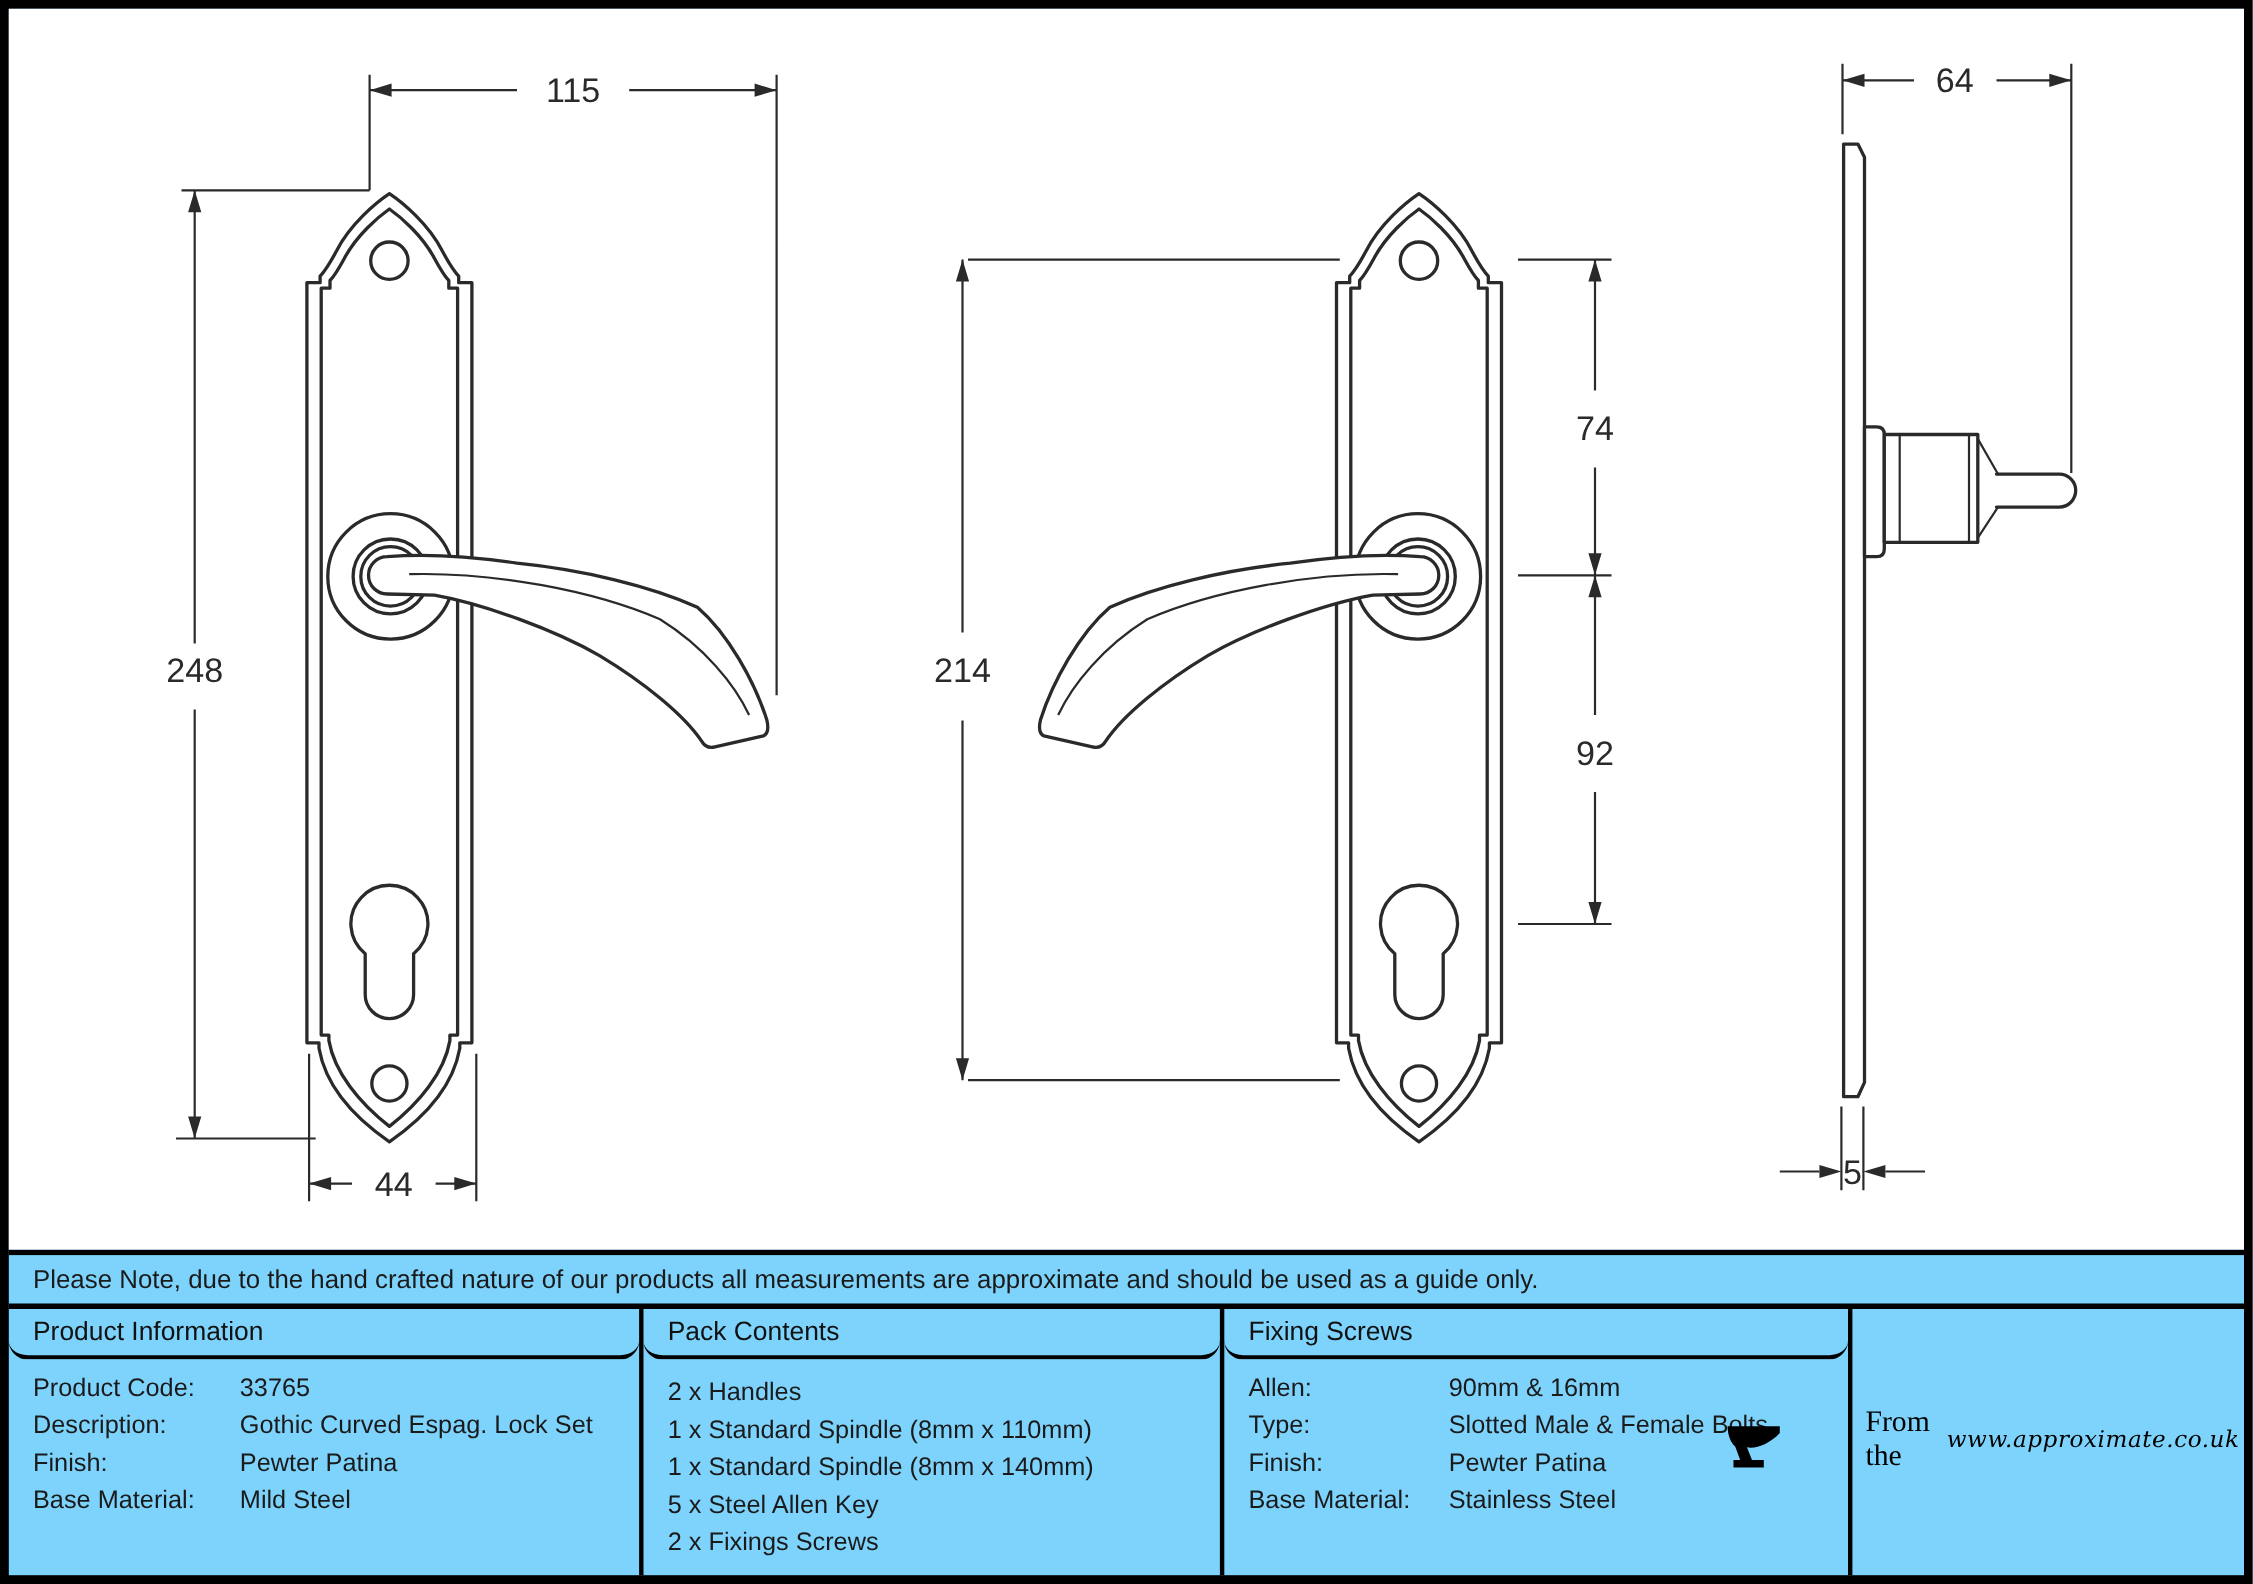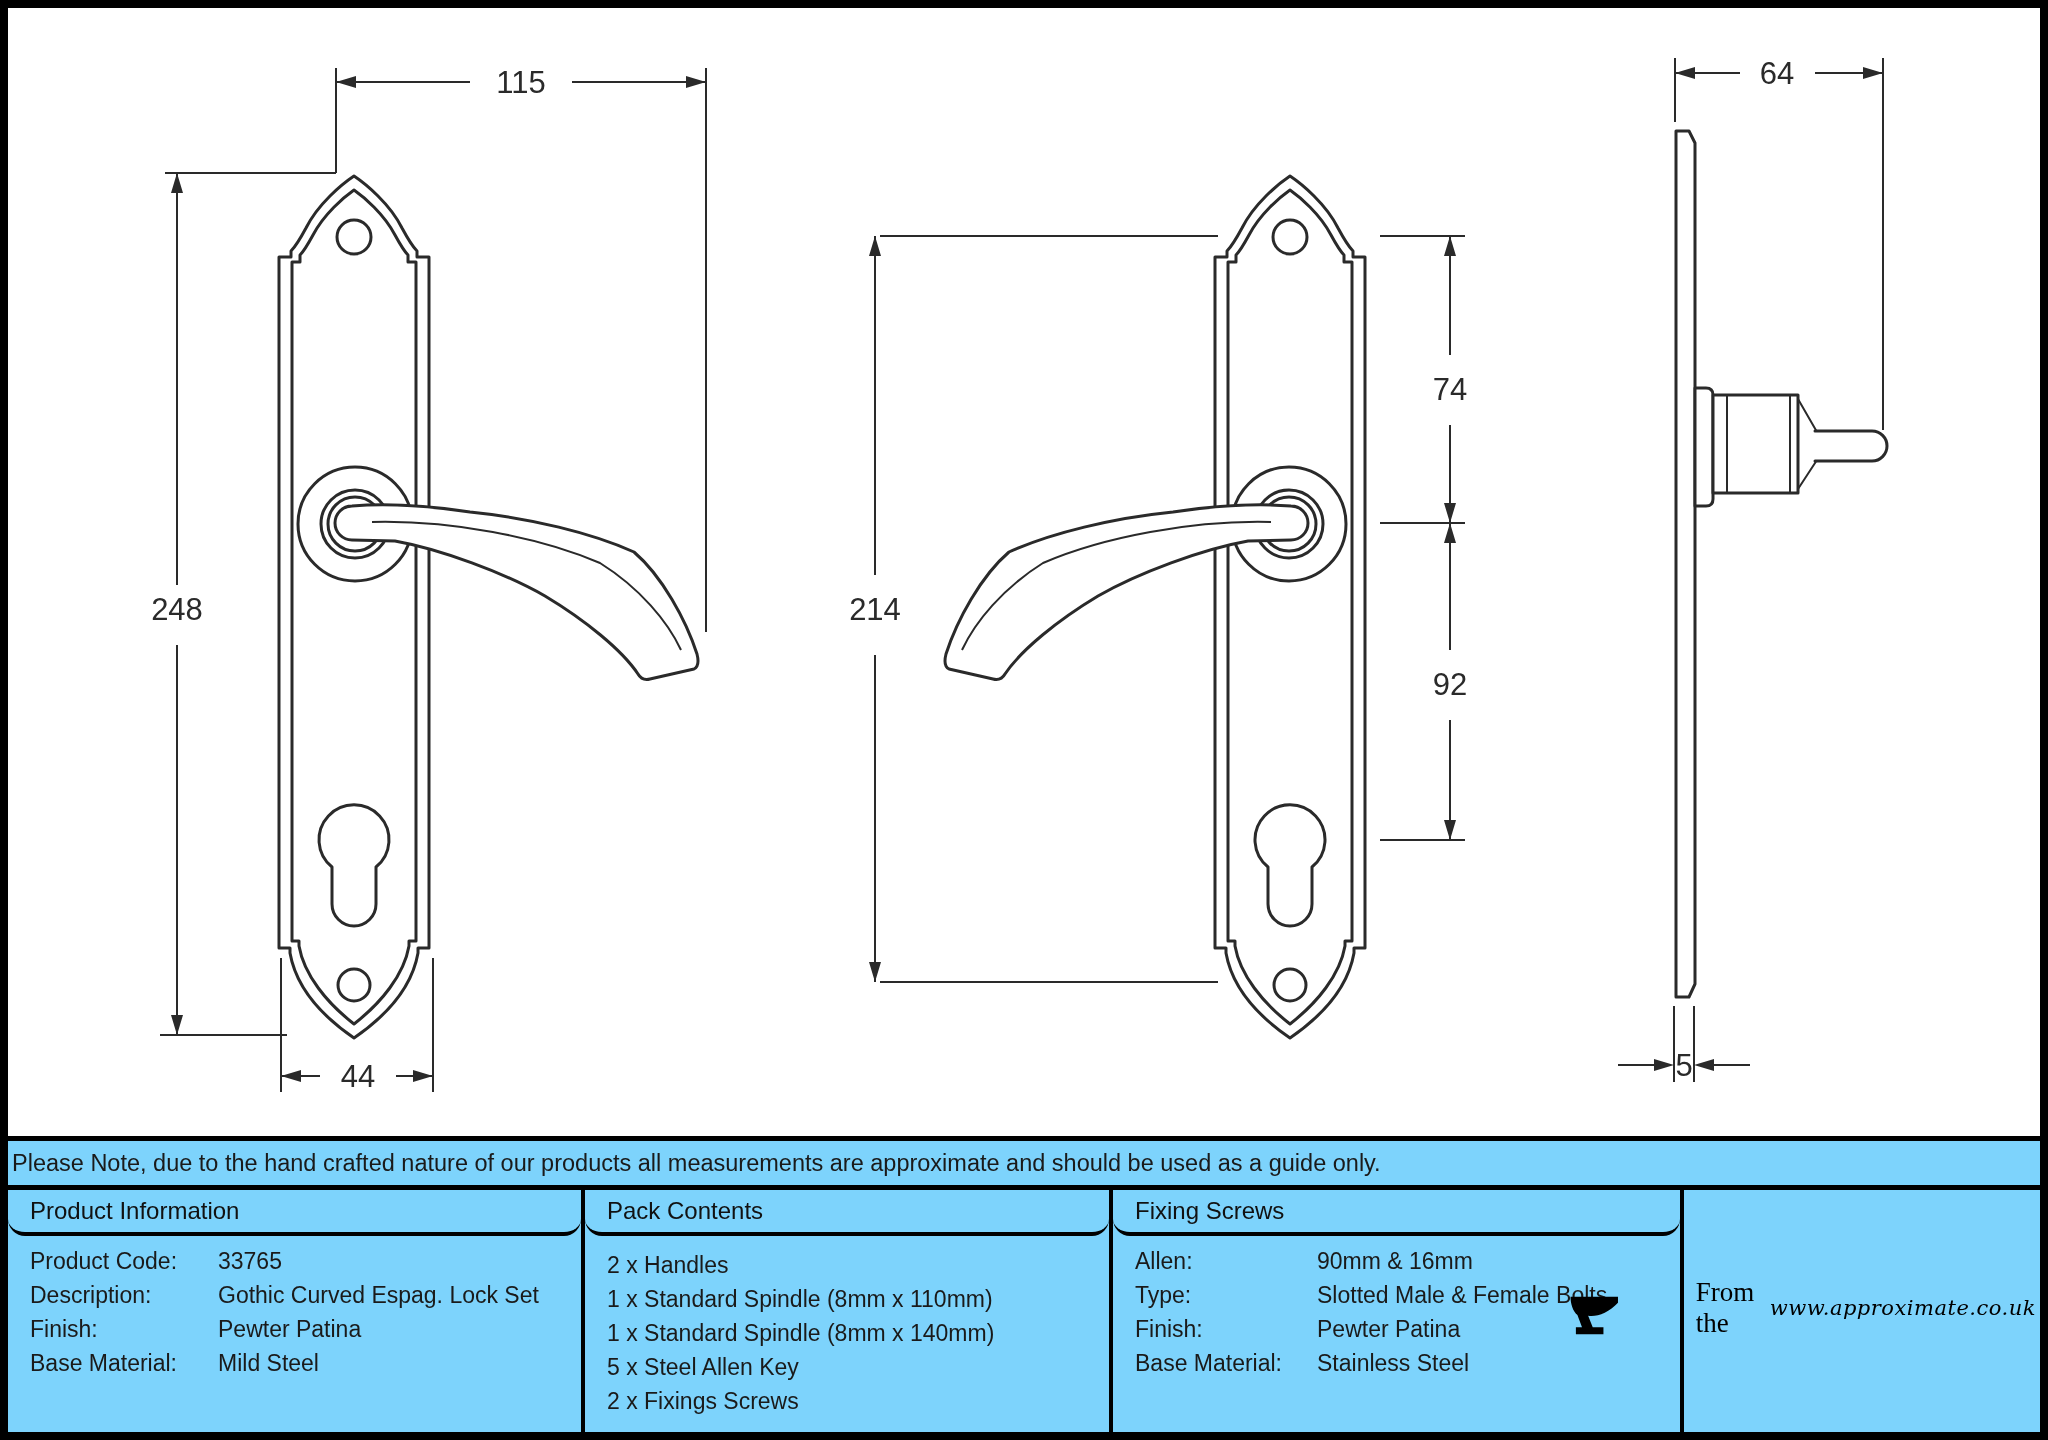--- a/index.html
+++ b/index.html
@@ -13,21 +13,21 @@
   .drawing-area { position:relative; width:2032px; height:1128px; background:#fff; }
   .drawing-area svg { display:block; width:2032px; height:1128px; }
   .obj { fill:none; stroke:#2a2a2a; stroke-width:3; stroke-linejoin:round; stroke-linecap:round; }
   .objw { fill:#ffffff; stroke:#2a2a2a; stroke-width:3; stroke-linejoin:round; stroke-linecap:round; }
   .dim { fill:none; stroke:#2a2a2a; stroke-width:2; }
   .arr { fill:#2a2a2a; stroke:none; }
   .dimtxt { fill:#2a2a2a; font-family:"Liberation Sans", sans-serif; font-size:31px; text-anchor:middle; }
   
   .note-row {
     width:2032px; height:54px; border-top:5px solid #000; border-bottom:5px solid #000;
-    display:flex; align-items:center; padding-left:4px;
+    display:flex; align-items:center; padding-left:22px;
     font-size:23.5px; color:#1a1a1a;
   }
   
   .info-table { display:flex; width:2032px; height:242px; }
   .col { height:100%; }
   .col-product { width:577px; border-right:4px solid #000; }
   .col-pack    { width:528px; border-right:4px solid #000; }
   .col-fixing  { width:571px; border-right:4px solid #000; }
   .col-logo    { width:352px; }
   .col-header {

